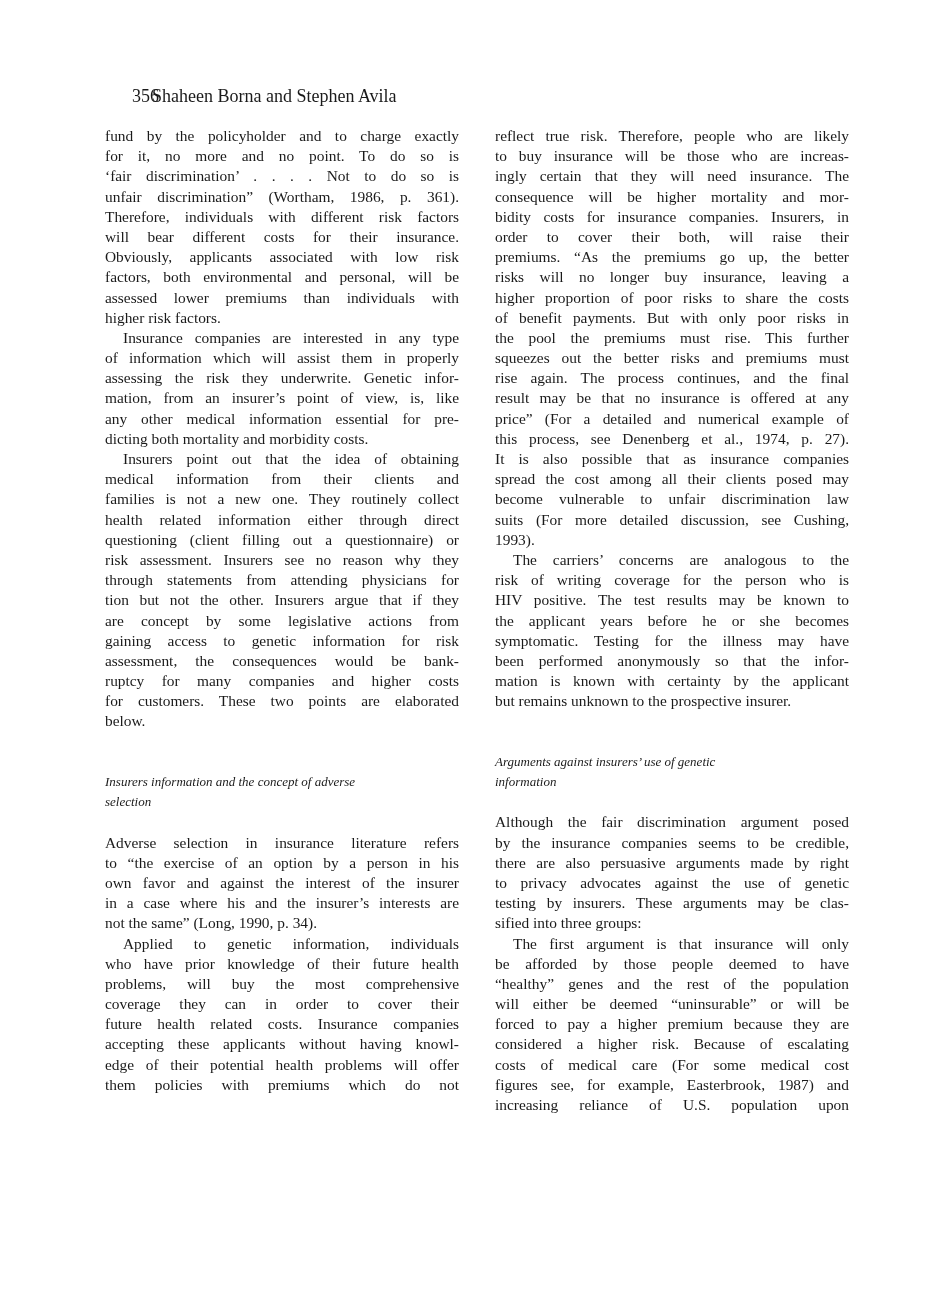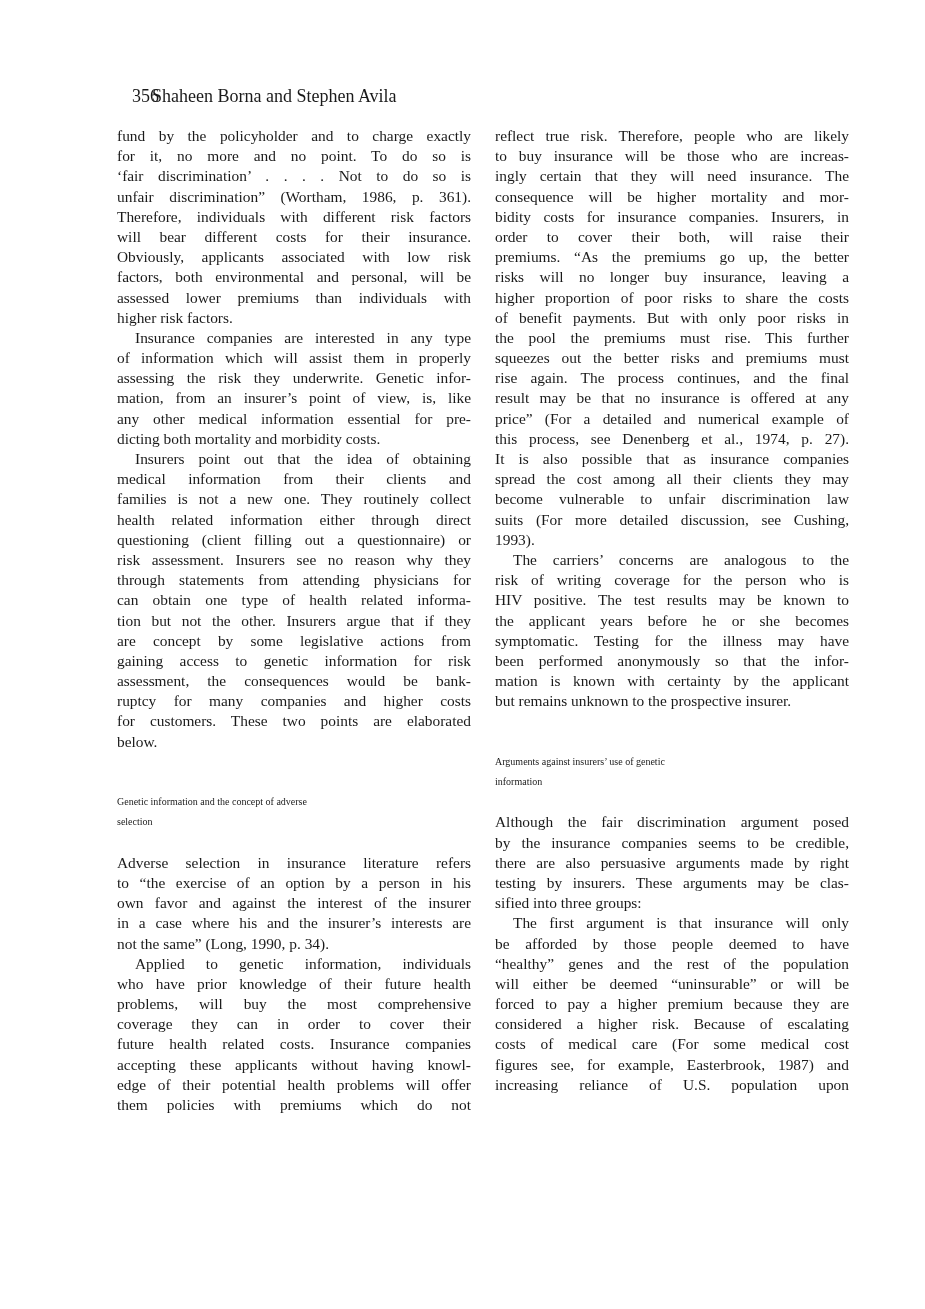--- a/index.html
+++ b/index.html
@@ -37,37 +37,38 @@
       text-align: left;
       padding-left: 20px;
     }
     .column {
       position: absolute;
       top: 126px;
       width: 354px;
       font-size: 15.4px;
       line-height: 20.2px;
     }
-    .col-left { left: 117px; }
+    .col-left { left: 105px; }
     .col-right { left: 495px; }
     .line {
       display: block;
       text-align: justify;
       text-align-last: justify;
       white-space: nowrap;
       height: 20.2px;
     }
     .line.last {
       text-align-last: left;
     }
     .line.indent {
       text-indent: 18px;
     }
     .heading {
-      font-size: 10px;
+      font-style: italic;
+      font-size: 13px;
     }
     .heading .line {
       text-align: left;
       text-align-last: left;
     }
     .gap-big { height: 40.4px; }
     .gap-small { height: 20.2px; }
   </style>
 </head>
 <body>
@@ -99,32 +100,31 @@
       <span class="line last">dicting both mortality and morbidity costs.</span>
     </div>
   <div class="paragraph">
       <span class="line indent">Insurers point out that the idea of obtaining</span>
       <span class="line">medical information from their clients and</span>
       <span class="line">families is not a new one. They routinely collect</span>
       <span class="line">health related information either through direct</span>
       <span class="line">questioning (client filling out a questionnaire) or</span>
       <span class="line">risk assessment. Insurers see no reason why they</span>
       <span class="line">through statements from attending physicians for</span>
-      <span class="line">can obtain one type of health related informa-</span>
       <span class="line">tion but not the other. Insurers argue that if they</span>
       <span class="line">are concept by some legislative actions from</span>
       <span class="line">gaining access to genetic information for risk</span>
       <span class="line">assessment, the consequences would be bank-</span>
       <span class="line">ruptcy for many companies and higher costs</span>
       <span class="line">for customers. These two points are elaborated</span>
       <span class="line last">below.</span>
     </div>
   <div class="gap-big"></div>
   <div class="heading">
-      <span class="line">Genetic information and the concept of adverse</span>
+      <span class="line">Insurers information and the concept of adverse</span>
       <span class="line last">selection</span>
     </div>
   <div class="gap-small"></div>
   <div class="paragraph">
       <span class="line">Adverse selection in insurance literature refers</span>
       <span class="line">to “the exercise of an option by a person in his</span>
       <span class="line">own favor and against the interest of the insurer</span>
       <span class="line">in a case where his and the insurer’s interests are</span>
       <span class="line last">not the same” (Long, 1990, p. 34).</span>
     </div>
@@ -152,21 +152,21 @@
       <span class="line">risks will no longer buy insurance, leaving a</span>
       <span class="line">higher proportion of poor risks to share the costs</span>
       <span class="line">of benefit payments. But with only poor risks in</span>
       <span class="line">the pool the premiums must rise. This further</span>
       <span class="line">squeezes out the better risks and premiums must</span>
       <span class="line">rise again. The process continues, and the final</span>
       <span class="line">result may be that no insurance is offered at any</span>
       <span class="line">price” (For a detailed and numerical example of</span>
       <span class="line">this process, see Denenberg et al., 1974, p. 27).</span>
       <span class="line">It is also possible that as insurance companies</span>
-      <span class="line">spread the cost among all their clients they may</span>
+      <span class="line">spread the cost among all their clients posed may</span>
       <span class="line">become vulnerable to unfair discrimination law</span>
       <span class="line">suits (For more detailed discussion, see Cushing,</span>
       <span class="line last">1993).</span>
     </div>
   <div class="paragraph">
       <span class="line indent">The carriers’ concerns are analogous to the</span>
       <span class="line">risk of writing coverage for the person who is</span>
       <span class="line">HIV positive. The test results may be known to</span>
       <span class="line">the applicant years before he or she becomes</span>
       <span class="line">symptomatic. Testing for the illness may have</span>
@@ -177,20 +177,21 @@
   <div class="gap-big"></div>
   <div class="heading">
       <span class="line">Arguments against insurers’ use of genetic</span>
       <span class="line last">information</span>
     </div>
   <div class="gap-small"></div>
   <div class="paragraph">
       <span class="line">Although the fair discrimination argument posed</span>
       <span class="line">by the insurance companies seems to be credible,</span>
       <span class="line">there are also persuasive arguments made by right</span>
+      <span class="line">to privacy advocates against the use of genetic</span>
       <span class="line">testing by insurers. These arguments may be clas-</span>
       <span class="line last">sified into three groups:</span>
     </div>
   <div class="paragraph">
       <span class="line indent">The first argument is that insurance will only</span>
       <span class="line">be afforded by those people deemed to have</span>
       <span class="line">“healthy” genes and the rest of the population</span>
       <span class="line">will either be deemed “uninsurable” or will be</span>
       <span class="line">forced to pay a higher premium because they are</span>
       <span class="line">considered a higher risk. Because of escalating</span>

